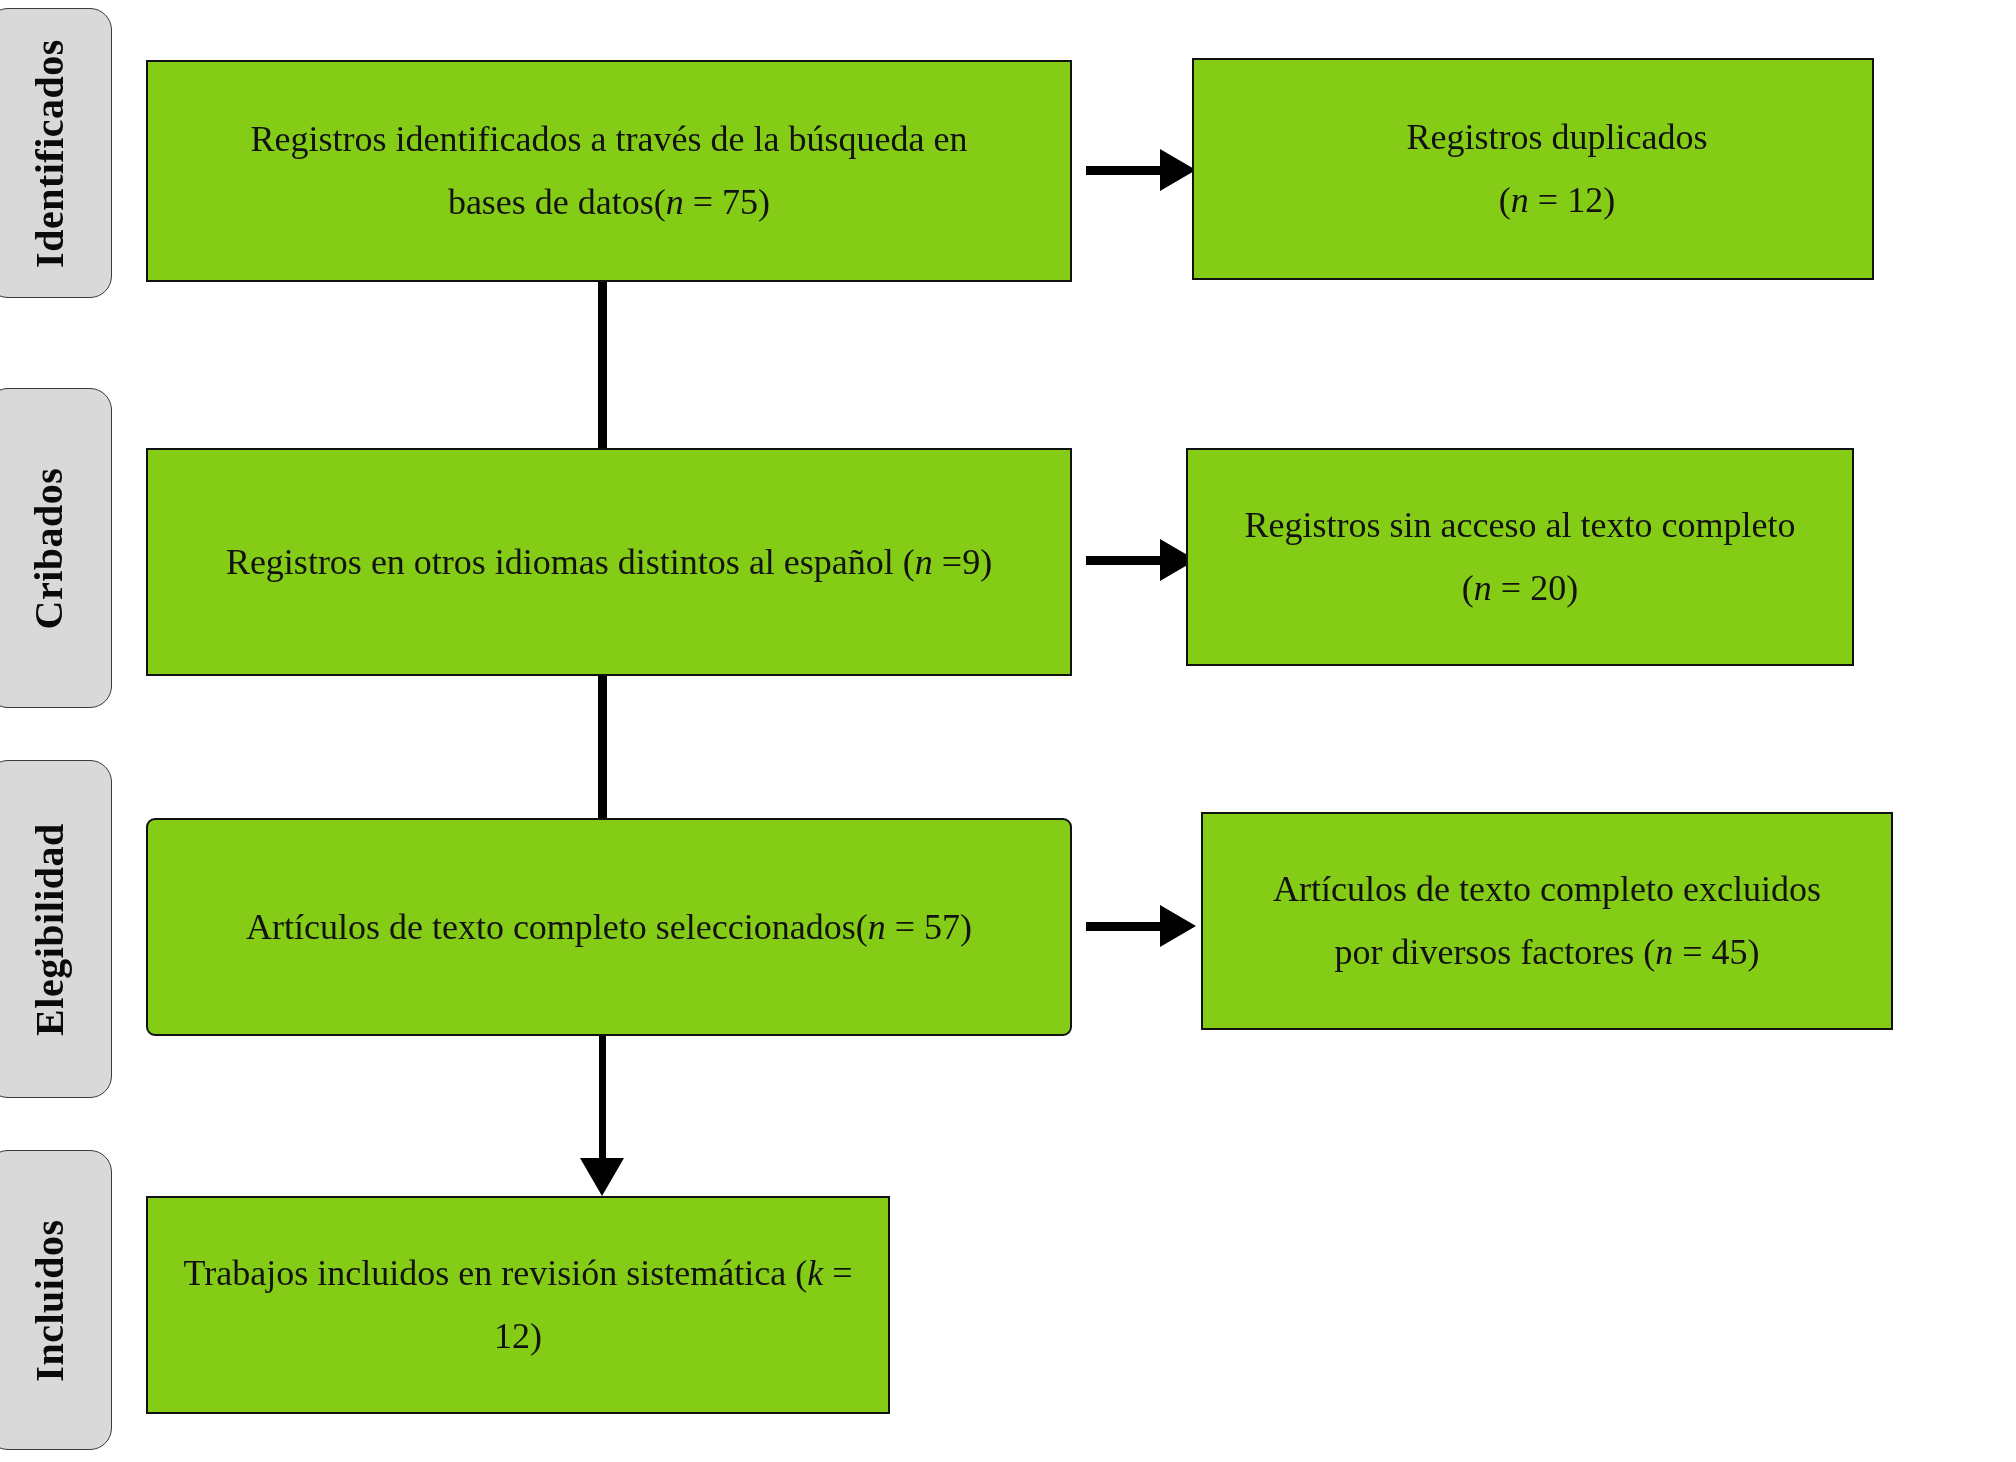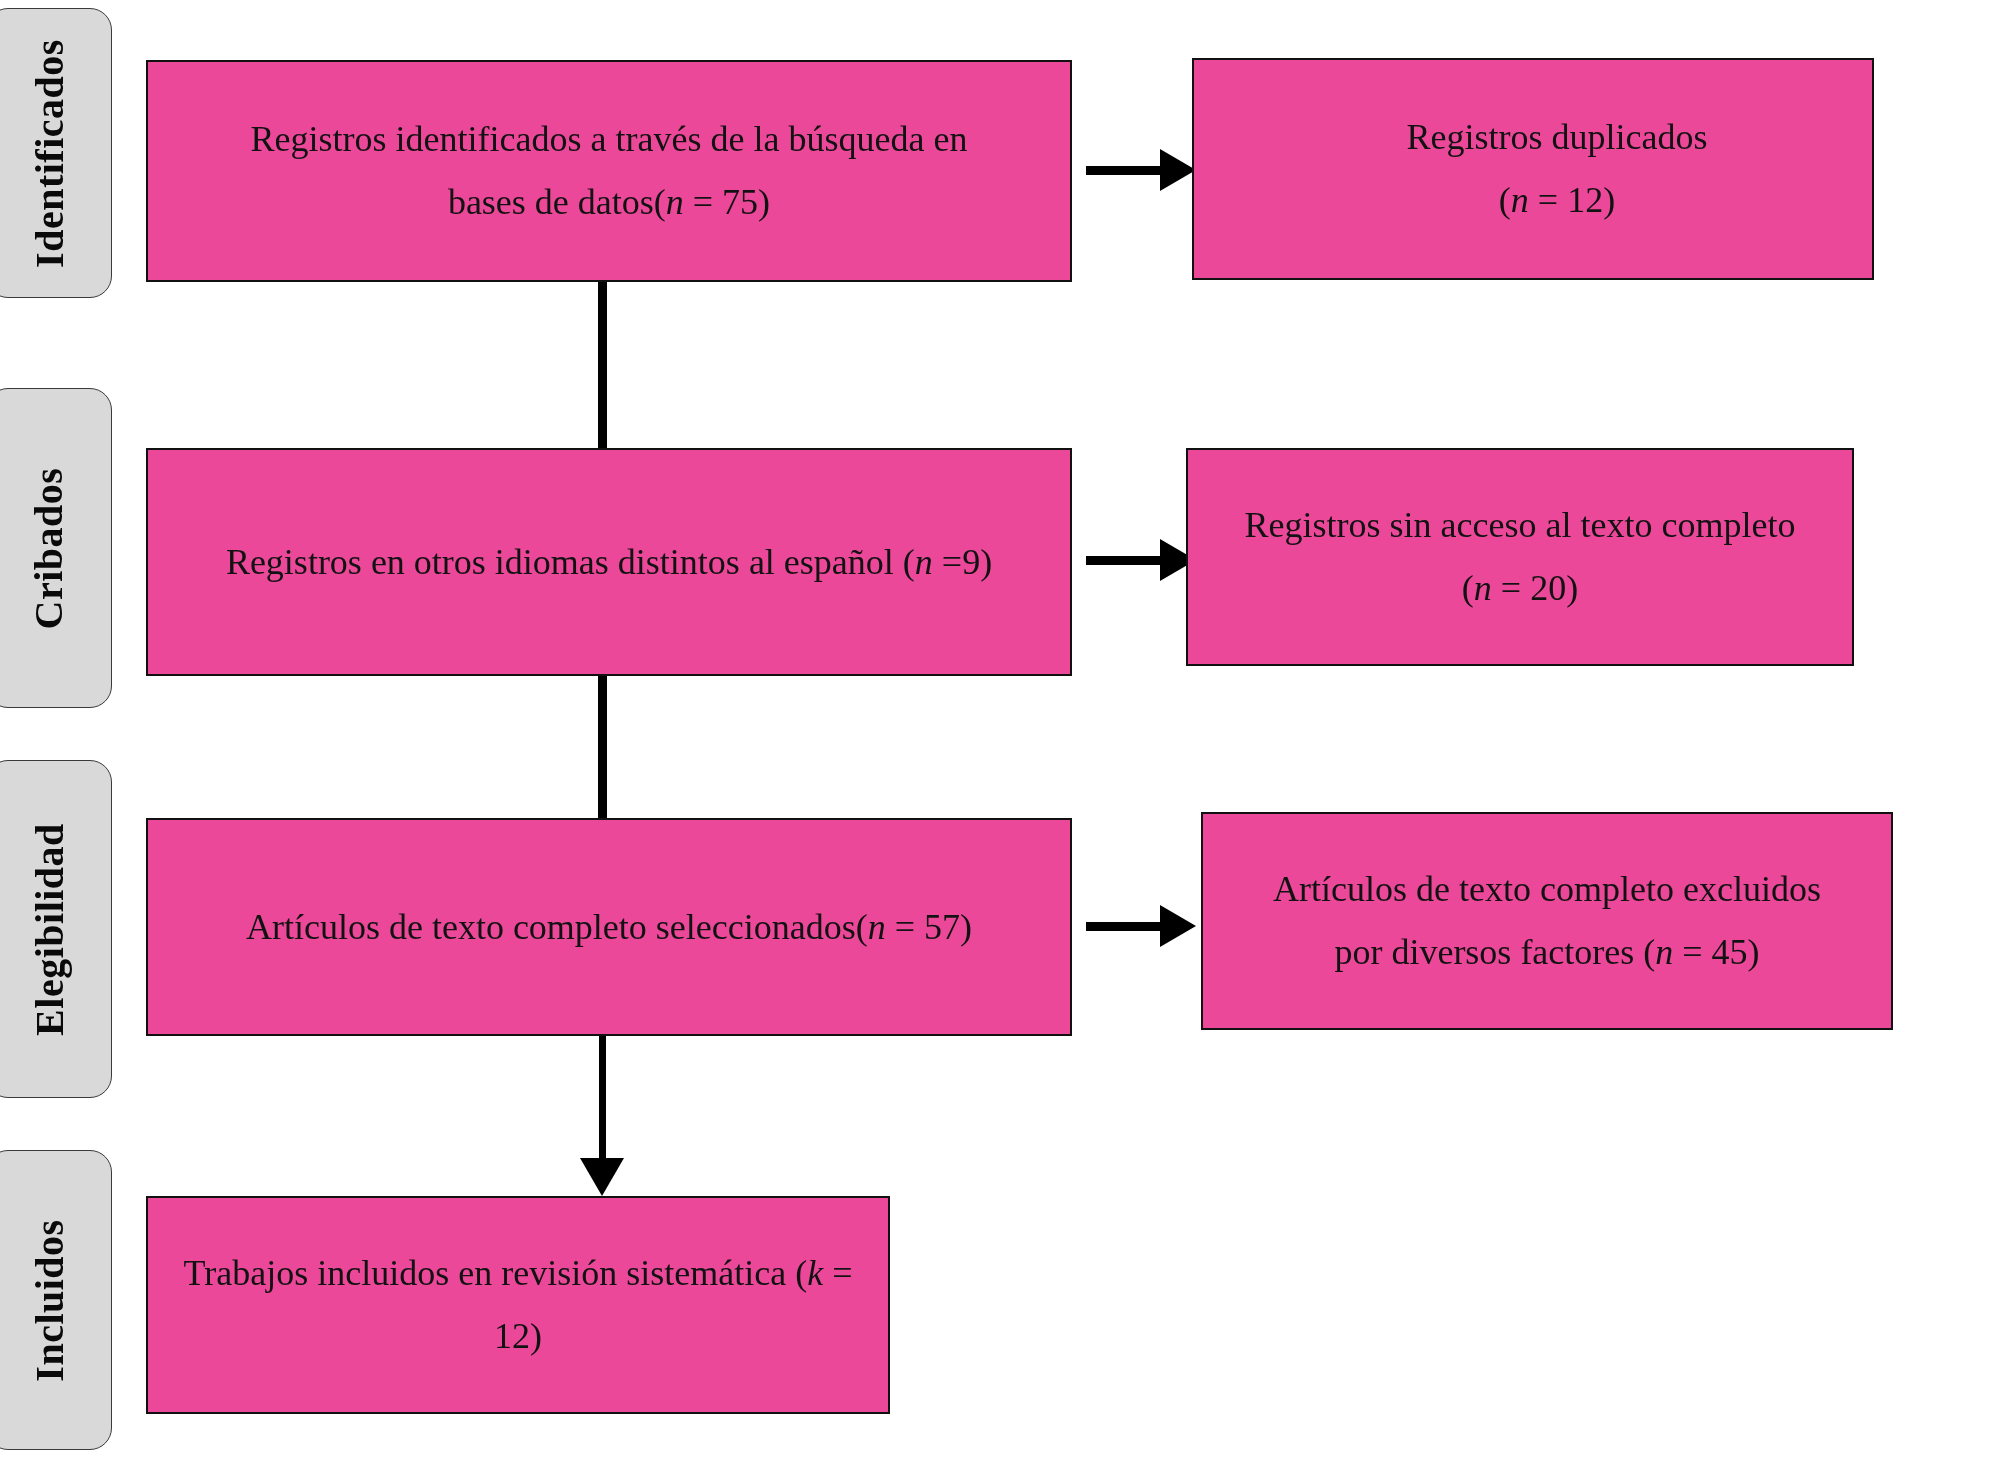--- a/index.html
+++ b/index.html
@@ -36,21 +36,21 @@
     font-size: 40px;
     letter-spacing: 0.5px;
     color: #0a0a0a;
     font-family: "Liberation Serif", "DejaVu Serif", serif;
   }
 
   
   .flow-box {
     position: absolute;
     box-sizing: border-box;
-    background: #ec4899;
+    background: #84cc16;
     border: 2px solid #111111;
     display: flex;
     align-items: center;
     justify-content: center;
     text-align: center;
   }
   .flow-box-text {
     font-size: 36px;
     line-height: 1.75;
     color: #121212;
@@ -137,21 +137,21 @@
 
   <div class="flow-box" style="left:1186px; top:448px; width:668px; height:218px;">
     <div class="flow-box-text">
       <span>Registros sin acceso al texto completo</span><br>
       <span>(</span><em>n</em><span> = 20)</span>
     </div>
   </div>
 
   <div class="v-line" style="left:598px; top:676px; width:9px; height:142px;"></div>
 
-  <div class="flow-box" style="left:146px; top:818px; width:926px; height:218px;">
+  <div class="flow-box" style="left:146px; top:818px; width:926px; height:218px;border-radius:9px;">
     <div class="flow-box-text">
       <span>Artículos de texto completo seleccionados(</span><em>n</em><span> = 57)</span>
     </div>
   </div>
 
   <div class="h-arrow-shaft" style="left:1086px; top:922px; width:86px;"></div>
   <div class="h-arrow-head" style="left:1160px; top:905px;"></div>
 
   <div class="flow-box" style="left:1182px; top:812px; width:692px; height:218px;margin-left:19px;">
     <div class="flow-box-text">

